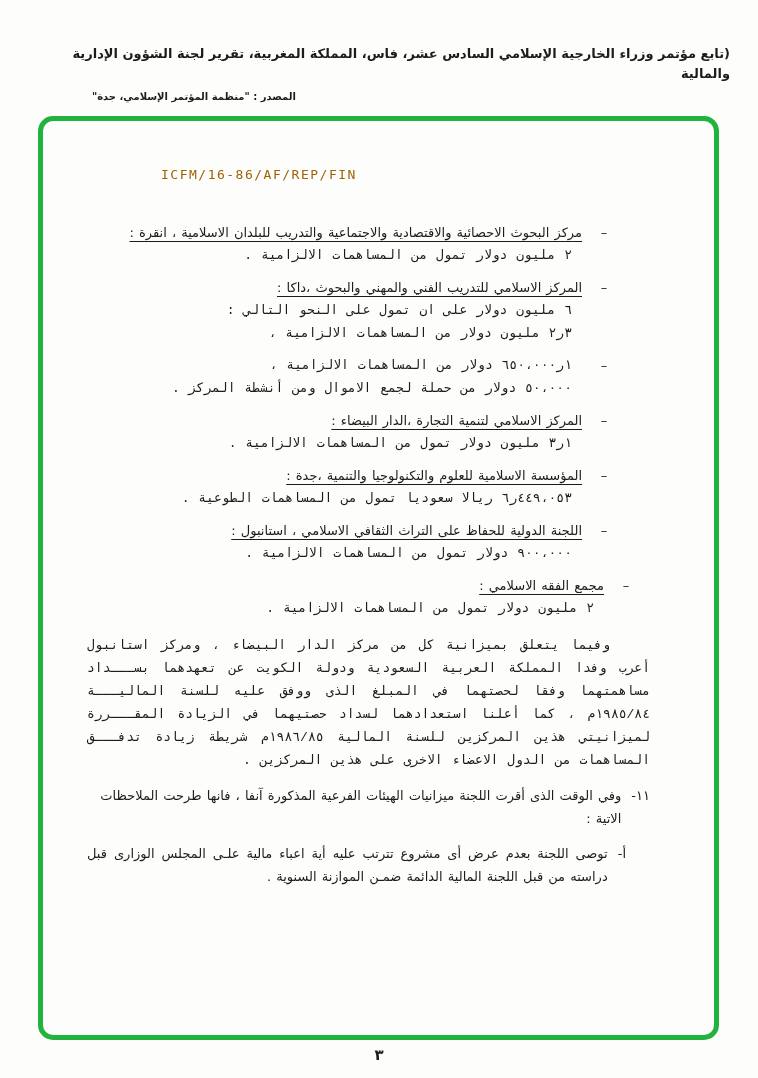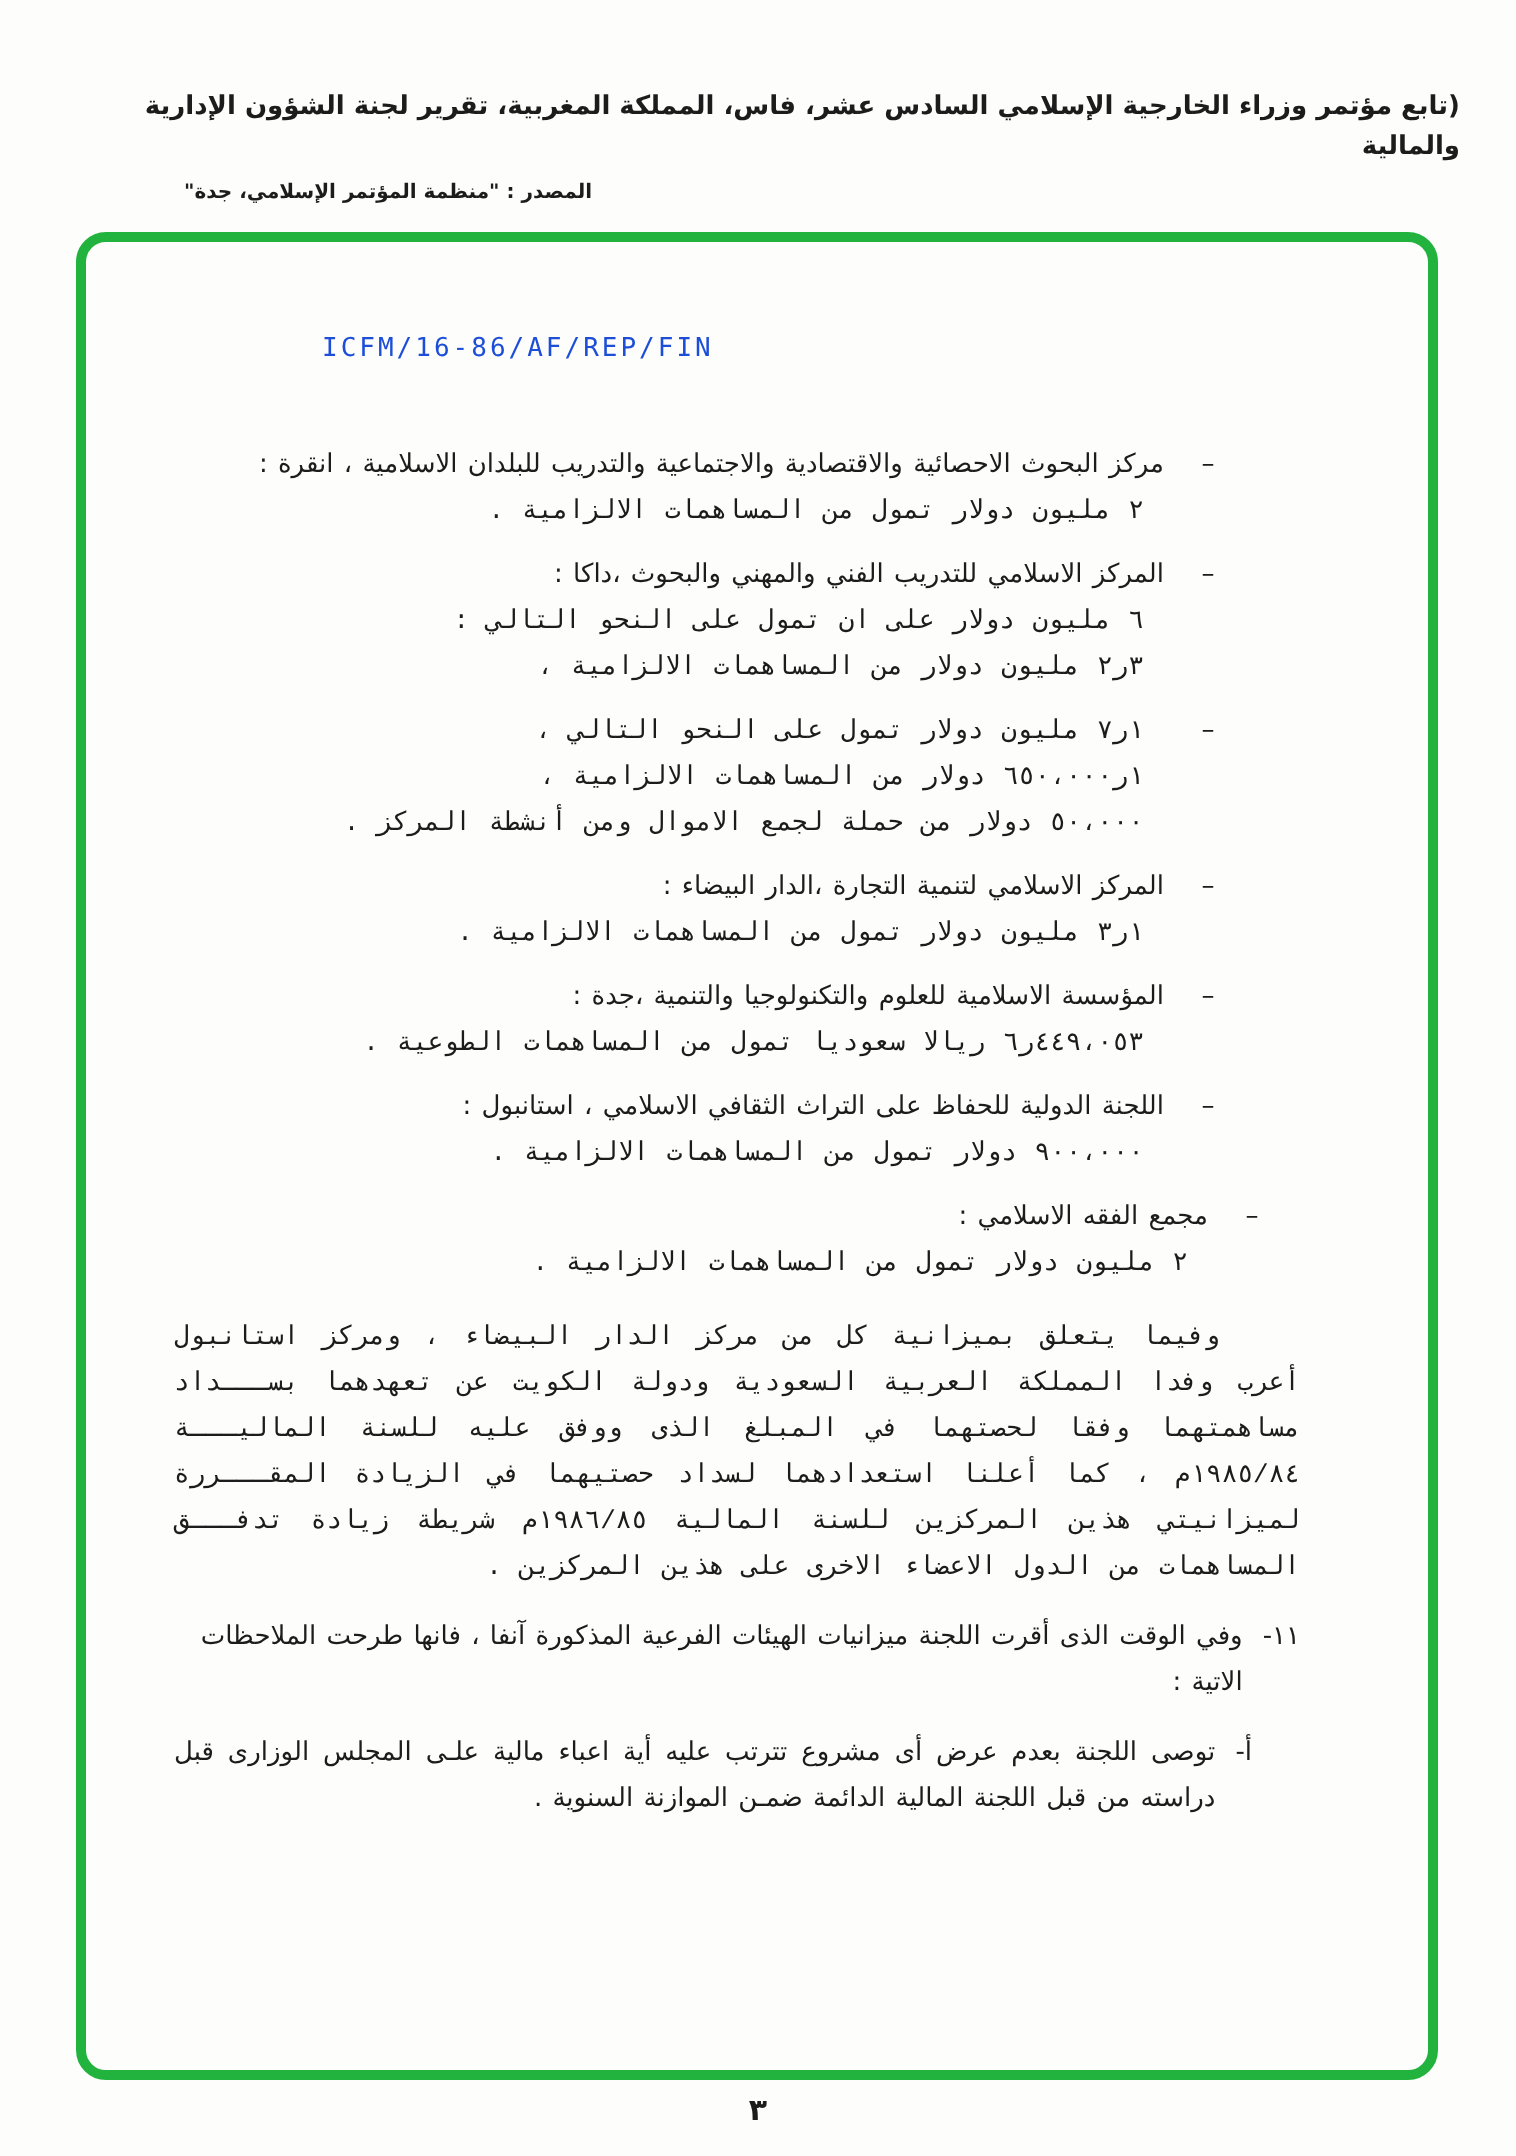--- a/index.html
+++ b/index.html
@@ -22,36 +22,36 @@
     position: absolute; left: 38px; top: 116px;
     width: 681px; height: 924px;
     border: 5px solid var(--frame-green);
     border-radius: 15px;
   }
 
   .ref-code {
     position: absolute; top: 46px; left: 118px;
     direction: ltr;
     font-family: "DejaVu Sans Mono", "Liberation Mono", monospace;
-    font-size: 13px; letter-spacing: 1.5px; color: #1d4ed8;
+    font-size: 13px; letter-spacing: 1.5px; color: #a16207;
   }
 
   .content {
     position: absolute; top: 100px; left: 0; right: 0;
     padding: 0 64px 0 44px;
     direction: rtl;
     font-size: 13px; line-height: 23px;
     word-spacing: 1px;
   }
 
   .item { display: flex; gap: 12px; margin: 0 36px 9px 0; }
   .item.shift-right { margin-right: 14px; }
   .dash { flex: 0 0 20px; text-align: center; }
   .item-text { flex: 1; }
-  .item-title { text-decoration-thickness: 1px; text-underline-offset: 4px; }
+  .item-title { text-decoration: underline; text-decoration-thickness: 1px; text-underline-offset: 4px; }
   .item-line { padding-right: 10px; font-family: Liberation Mono, monospace; }
 
   .para { text-align: justify; margin-top: 14px; text-indent: 40px; font-family: Liberation Mono, monospace; }
 
   .point11 { display: flex; gap: 10px; margin-top: 12px; }
   .point11 .num { flex: 0 0 auto; }
   .point11 .ptext { flex: 1; }
 
   .pointA { display: flex; gap: 10px; margin: 12px 24px 0 0; }
   .pointA .num { flex: 0 0 auto; }
@@ -88,21 +88,20 @@
       <div class="item-text">
         <div class="item-title">المركز الاسلامي للتدريب الفني والمهني والبحوث ،داكا :</div>
         <div class="item-line">٦ مليون دولار على ان تمول على النحو التالي :</div>
         <div class="item-line">٣ر٢ مليون دولار من المساهمات الالزامية ،</div>
       </div>
     </div>
 
     <div class="item">
       <span class="dash">–</span>
       <div class="item-text">
-        <div class="item-line">١ر٧ مليون دولار تمول على النحو التالي ،</div>
         <div class="item-line">١ر٦٥٠،٠٠٠ دولار من المساهمات الالزامية ،</div>
         <div class="item-line">٥٠،٠٠٠ دولار من حملة لجمع الاموال ومن أنشطة المركز .</div>
       </div>
     </div>
 
     <div class="item">
       <span class="dash">–</span>
       <div class="item-text">
         <div class="item-title">المركز الاسلامي لتنمية التجارة ،الدار البيضاء :</div>
         <div class="item-line">١ر٣ مليون دولار تمول من المساهمات الالزامية .</div>

